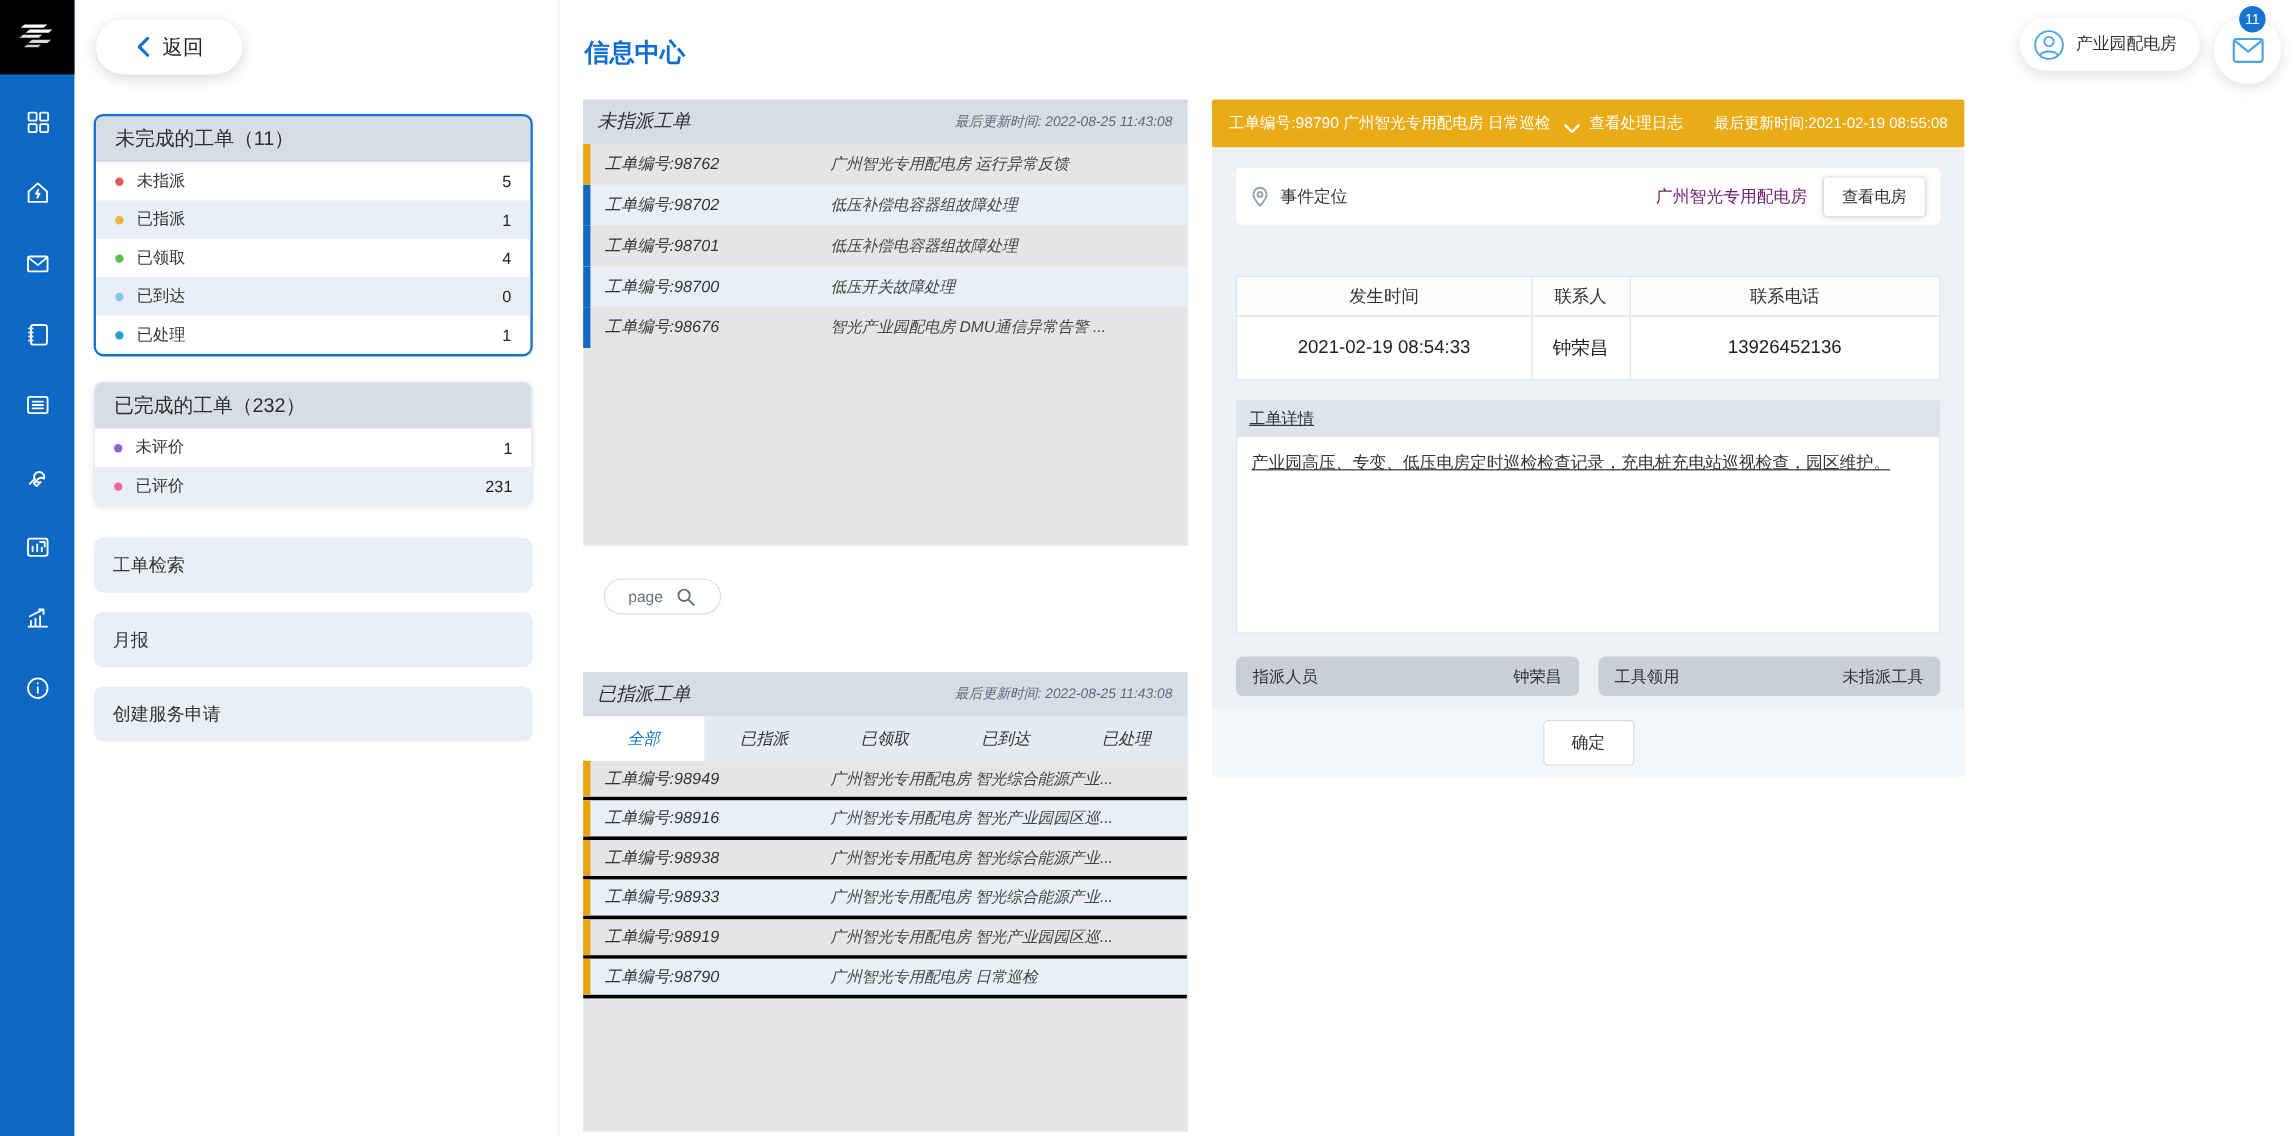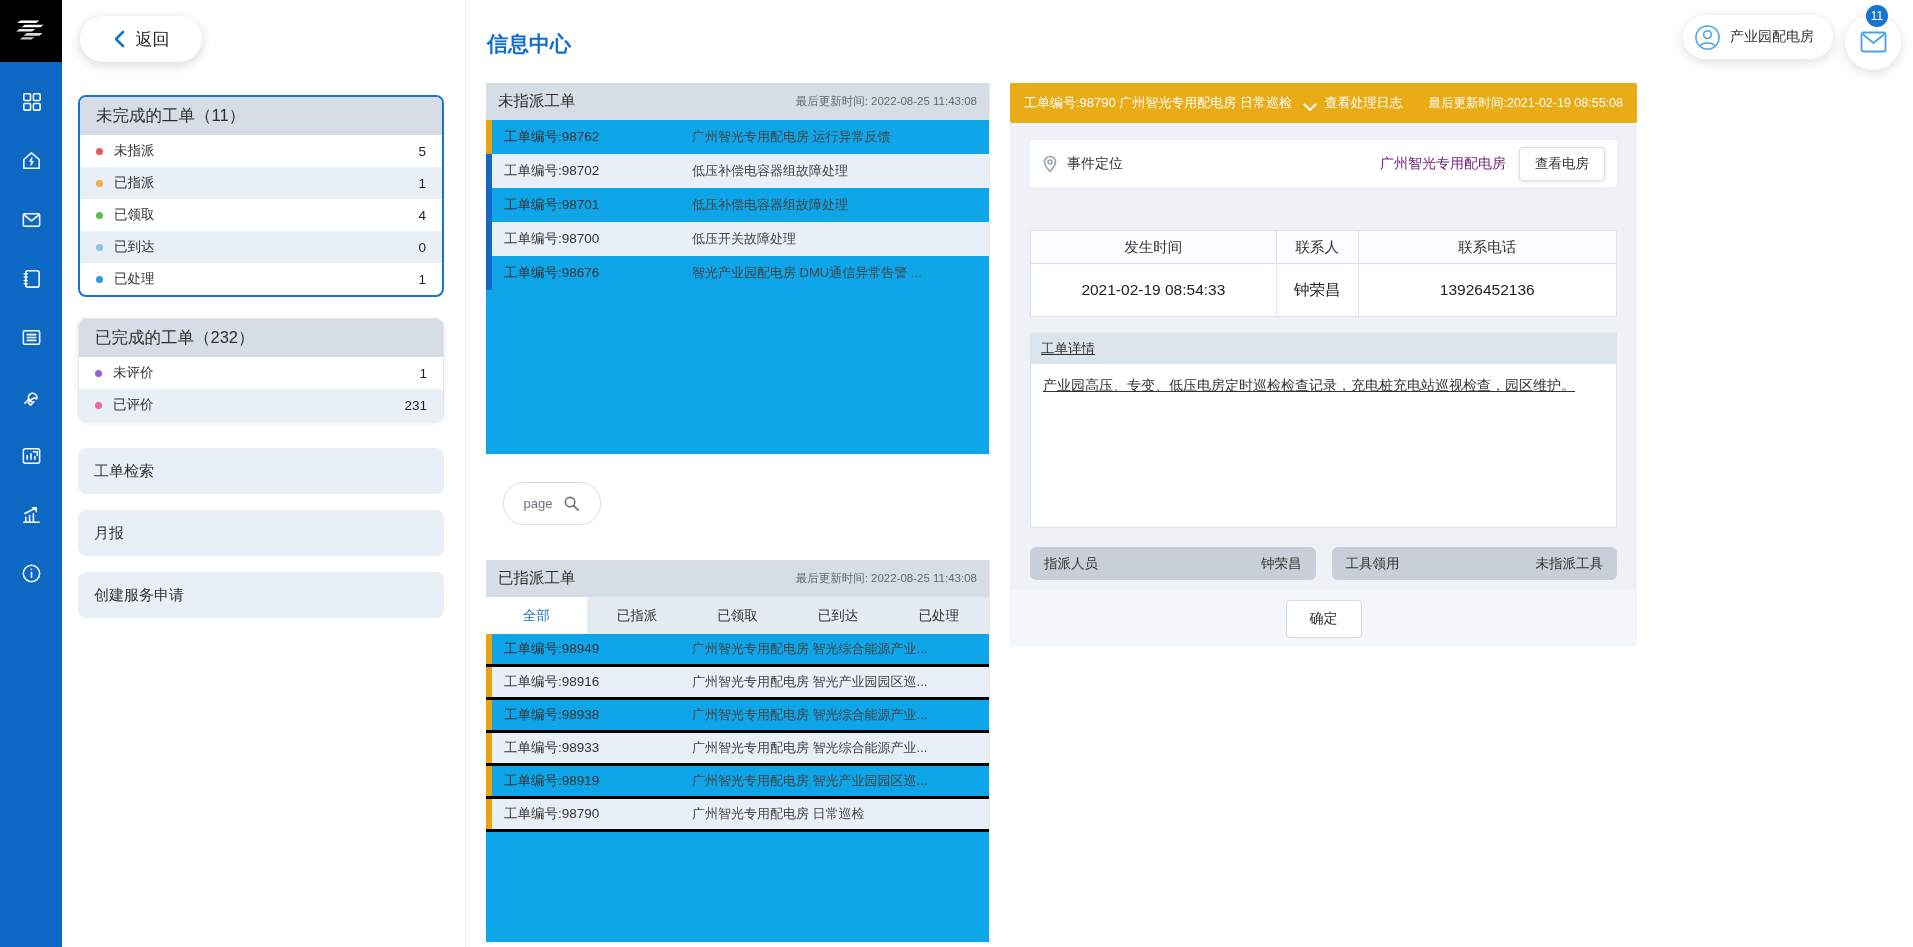--- a/index.html
+++ b/index.html
@@ -31,39 +31,39 @@
   .dot { width:7px; height:7px; border-radius:50%; margin-right:11px; flex:none; }
   .dot-red{background:#e45b52;} .dot-yellow{background:#f0b33f;} .dot-green{background:#5cbe51;}
   .dot-lblue{background:#85c6ea;} .dot-blue{background:#2b9be0;} .dot-purple{background:#9a5fd0;} .dot-pink{background:#f2639f;}
   .count { margin-left:auto; font-size:13.5px; color:#222; }
 
   .menu-card { position:absolute; left:78px; width:366px; height:46px; background:#e9eff6; border-radius:8px;
     display:flex; align-items:center; padding:0 16px; font-size:15px; color:#333; cursor:pointer; }
 
   
   .main-title { position:absolute; left:487px; top:30px; font-size:21px; font-weight:bold; color:#0f6dd0; }
-  .panel { position:absolute; left:486px; width:504px; background:#0ea5e9; border-right:1px solid #e5e9ee; }
+  .panel { position:absolute; left:486px; width:504px; background:#e5e5e5; border-right:1px solid #e5e9ee;font-style:italic; }
   .panel-unassigned { top:83px; height:372px; border-bottom:1px solid #eceff2; }
   .panel-assigned { top:560px; height:383px; border-bottom:1px solid #eceff2; }
   .panel-head { height:37px; background:#d6dde6; display:flex; align-items:center; justify-content:space-between; padding:0 12px; }
   .panel-head .t { font-size:15.5px; color:#2f2f2f; }
   .panel-head .u { font-size:11.5px; color:#5f6b77; }
   .wo-row { height:34px; display:flex; align-items:center; position:relative; padding-left:18px; cursor:pointer; }
   .wo-row .bar { position:absolute; left:0; top:0; bottom:0; width:6px; }
   .bar-o { background:#e8a40e; } .bar-b { background:#1268c4; }
   .wo-row .no { width:188px; font-size:13.5px; color:#333; flex:none; }
   .wo-row .desc { flex:1; font-size:13px; color:#444; white-space:nowrap; overflow:hidden; padding-right:10px; }
   .wo-row.alt { background:#e8eff6; }
   .panel-assigned .wo-row { height:33px; border-bottom:3px solid #000000; }
 
   .tabs { height:37px; display:flex; background:#e4ebf2; }
   .tab { flex:1; display:flex; align-items:center; justify-content:center; font-size:13.5px; color:#333; cursor:pointer; }
   .tab.active { background:#fff; color:#1673d2; }
 
-  .pager { position:absolute; left:503px; top:482px; width:98px; height:43px; background:#fff; border:1px solid #dadfe5;
+  .pager { position:absolute; left:503px; top:482px; width:98px; height:30px; background:#fff; border:1px solid #dadfe5;
     border-radius:21px; display:flex; align-items:center; justify-content:center; gap:11px; font-size:13px; color:#68727d; cursor:pointer; }
   .pager svg { width:17px; height:17px; stroke:#68727d; fill:none; stroke-width:1.7; stroke-linecap:round; }
 
   
   .d-header { position:absolute; left:1010px; top:83px; width:627px; height:40px; background:#e9ab16; color:#fff;
     display:flex; align-items:center; padding:0 14px; font-size:13px; border-radius:2px; }
   .d-title { margin-right:auto; }
   .d-log { display:flex; align-items:flex-end; gap:7px; margin-right:26px; cursor:pointer; }
   .d-log svg { width:14px; height:9px; stroke:#fff; fill:none; stroke-width:2; stroke-linecap:round; stroke-linejoin:round; }
   .d-updated { font-size:12.5px; }

